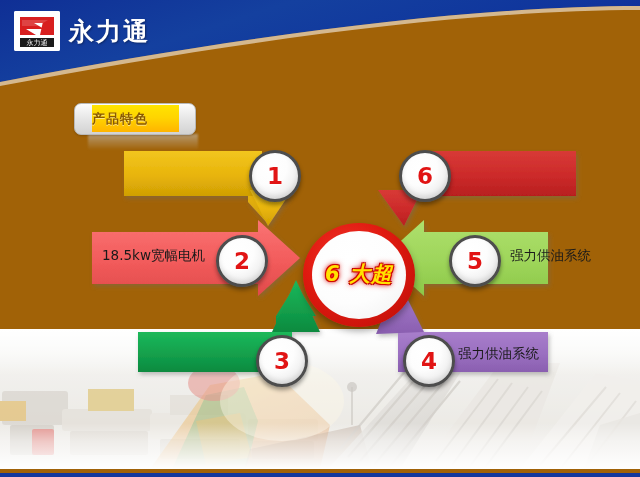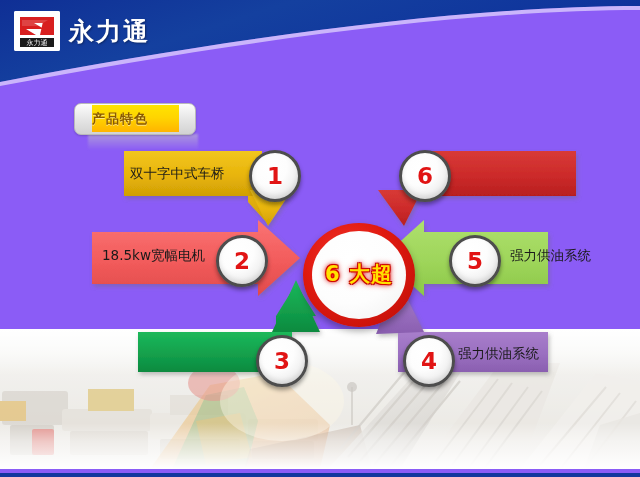--- a/index.html
+++ b/index.html
@@ -3,21 +3,21 @@
 <meta charset="utf-8">
 <style>
   html,body{margin:0;padding:0;}
   body{
     width:640px;height:477px;overflow:hidden;
     font-family:"DejaVu Sans","Liberation Sans",sans-serif;
     background:#ffffff;
   }
   #slide{
     position:relative;width:640px;height:477px;overflow:hidden;
-    background:#8b5cf6;
+    background:#a16207;
     border-bottom:4px solid #12379e;
     box-sizing:border-box;
   }
 
   
   .header-wrap{position:absolute;left:0;top:0;width:640px;height:110px;overflow:hidden;z-index:5;}
   .header-svg{position:absolute;left:0;top:0;}
 
   .logo-block{position:absolute;left:14px;top:11px;display:flex;align-items:center;z-index:7;}
   .logo-mark{
@@ -98,21 +98,21 @@
     position:absolute;left:0;top:0;width:112px;height:104px;border-radius:50%;
     background:radial-gradient(circle at 40% 34%,#f3342a 0%,#e01a10 45%,#b80d06 100%);
     box-shadow:0 4px 7px rgba(0,0,0,.34);
   }
   .hub-face{
     position:absolute;left:9px;top:8px;width:94px;height:88px;border-radius:50%;
     background:radial-gradient(circle at 40% 30%,#ffffff 0%,#fdfdfd 55%,#f0f0f0 100%);
   }
   .hub-txt{
     position:absolute;left:0;top:0;width:112px;height:104px;
-    display:flex;flex-direction:column;align-items:center;justify-content:center;
+    display:flex;flex-direction:column;align-items:center;justify-content:center;font-style:italic;
   }
   .hub-line{
     font-size:21px;font-weight:bold;color:#ffe200;line-height:1.12;
     letter-spacing:1px;white-space:nowrap;
     text-shadow:
       0 0 2px #ff2200, 0 0 4px #e00000, 0 0 7px #d00000,
       1px 1px 0 #aa0000, -1px -1px 0 #aa0000,
       1px -1px 0 #aa0000, -1px 1px 0 #aa0000;
   }
 </style>
@@ -301,21 +301,20 @@
       <g filter="url(#shDrop)">
         <path d="M548,112 L424,112 L424,100 L382,138 L424,176 L424,164 L548,164 Z" fill="url(#g5)"></path>
       </g>
 
       <g filter="url(#shDrop)">
         <path d="M418,31 L576,31 L576,76 L418,76 Z" fill="url(#g6)"></path>
         <path d="M422,70 L378,70 L404,106 Z" fill="url(#g6)"></path>
       </g>
     </svg>
 
-    <div class="arrow-label" style="left:130px;top:45px;">双十字中式车桥</div>
     <div class="arrow-label" style="left:102px;top:127px;">18.5kw宽幅电机</div>
     <div class="arrow-label" style="left:458px;top:225px;">强力供油系统</div>
     <div class="arrow-label" style="left:510px;top:127px;">强力供油系统</div>
 
     <div class="badge" style="left:249px;top:30px;">
       <span>1</span>
     </div>
     <div class="badge" style="left:216px;top:115px;">
       <span>2</span>
     </div>

